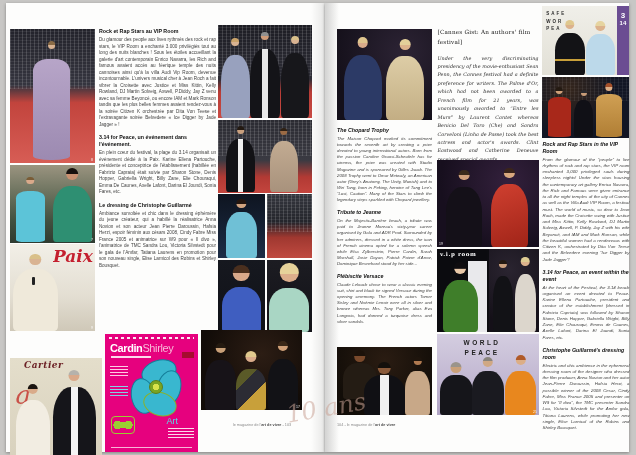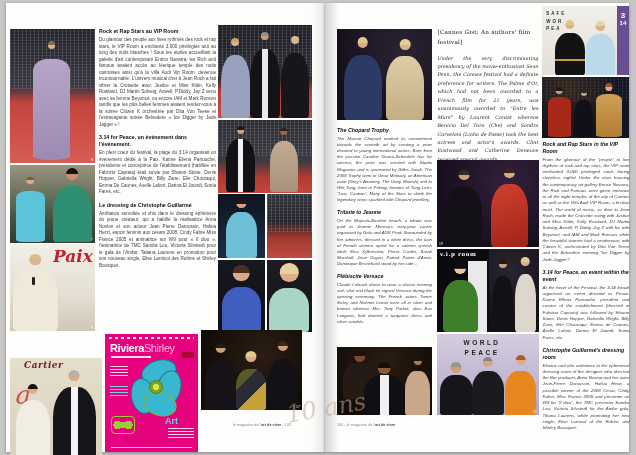--- a/index.html
+++ b/index.html
@@ -31,21 +31,21 @@
            margin:0 0 6px;color:#141414;letter-spacing:.2px;text-align:left;}
   .footer{position:absolute;font-size:3.8px;color:#8c8c8c;z-index:2;}
   .footer b{color:#4d4d4d;}
   .watermark{position:absolute;z-index:6;font-family:"DejaVu Serif",serif;font-style:italic;
              font-size:24px;color:rgba(203,164,152,.55);transform:rotate(-10deg);pointer-events:none;}
   
   .riv-title{position:absolute;left:5px;top:9px;font-weight:bold;font-size:11px;color:#fff;
              letter-spacing:-.4px;line-height:1;z-index:3;white-space:nowrap;}
   .riv-title .mag{color:#f8b8d8;font-weight:normal;}
   .petal{position:absolute;border-radius:50%;background:#39b7cf;border:1px solid #147e9a;z-index:2;}
-  .riv-art{position:absolute;right:20px;bottom:26px;color:#58d8e8;font-weight:bold;font-size:9px;z-index:3;}
+  .riv-art{position:absolute;right:20px;bottom:26px;color:#58d8e8;font-weight:normal;font-size:9px;z-index:3;}
   .gothic{font-family:"DejaVu Serif",serif;font-weight:bold;}
 </style>
 </head>
 <body>
 
 <div id="canvas">
 
   <div class="page" style="left:6px;top:3px;width:319px;height:449px;"></div>
   <div class="page" style="left:325px;top:3px;width:304px;height:449px;"></div>
 
@@ -152,21 +152,21 @@
     <i class="pr" style="left:47%;top:12%;width:46%;height:88%;">
       <i class="hd" style="width:26%;background:linear-gradient(#b5b2ac 46%,#d9a98a 47%);"></i>
       <i class="bd" style="top:19%;background:linear-gradient(90deg,#15151a 41%,#f4f4f4 41% 59%,#15151a 59%);"></i>
     </i>
     <span class="badge" style="color:rgba(255,255,255,.95);">16</span>
   </div>
 
   <div class="ph" style="left:105px;top:334px;width:93px;height:118px;background:#e6017e;">
     <i style="position:absolute;left:4px;right:4px;top:3px;height:2px;display:block;background-image:repeating-linear-gradient(90deg,rgba(255,255,255,.9) 0 3px,transparent 3px 6px);"></i>
     <div class="riv-title">
-      <span>Riviera</span><span class="mag">Shirley</span>
+      <span>Cardin</span><span class="mag">Shirley</span>
     </div>
     <i style="position:absolute;right:4px;top:18px;width:12px;height:6px;background:#a50c2e;display:block;"></i>
     <i style="position:absolute;left:6px;top:22px;width:40px;height:1.5px;background:rgba(255,255,255,.85);display:block;"></i>
     <i style="position:absolute;left:5px;top:32px;width:18px;height:10px;display:block;background-image:repeating-linear-gradient(0deg,rgba(255,255,255,.8) 0 1px,transparent 1px 3px);"></i>
     <i style="position:absolute;left:5px;top:52px;width:18px;height:10px;display:block;background-image:repeating-linear-gradient(0deg,rgba(120,230,240,.9) 0 1px,transparent 1px 3px);"></i>
 
     <i class="petal" style="left:36px;top:26px;width:34px;height:22px;transform:rotate(-18deg);"></i>
     <i class="petal" style="left:52px;top:36px;width:22px;height:34px;transform:rotate(14deg);"></i>
     <i class="petal" style="left:26px;top:44px;width:22px;height:34px;transform:rotate(-10deg);"></i>
     <i class="petal" style="left:38px;top:58px;width:32px;height:22px;transform:rotate(16deg);border-color:#8ab22a;"></i>

